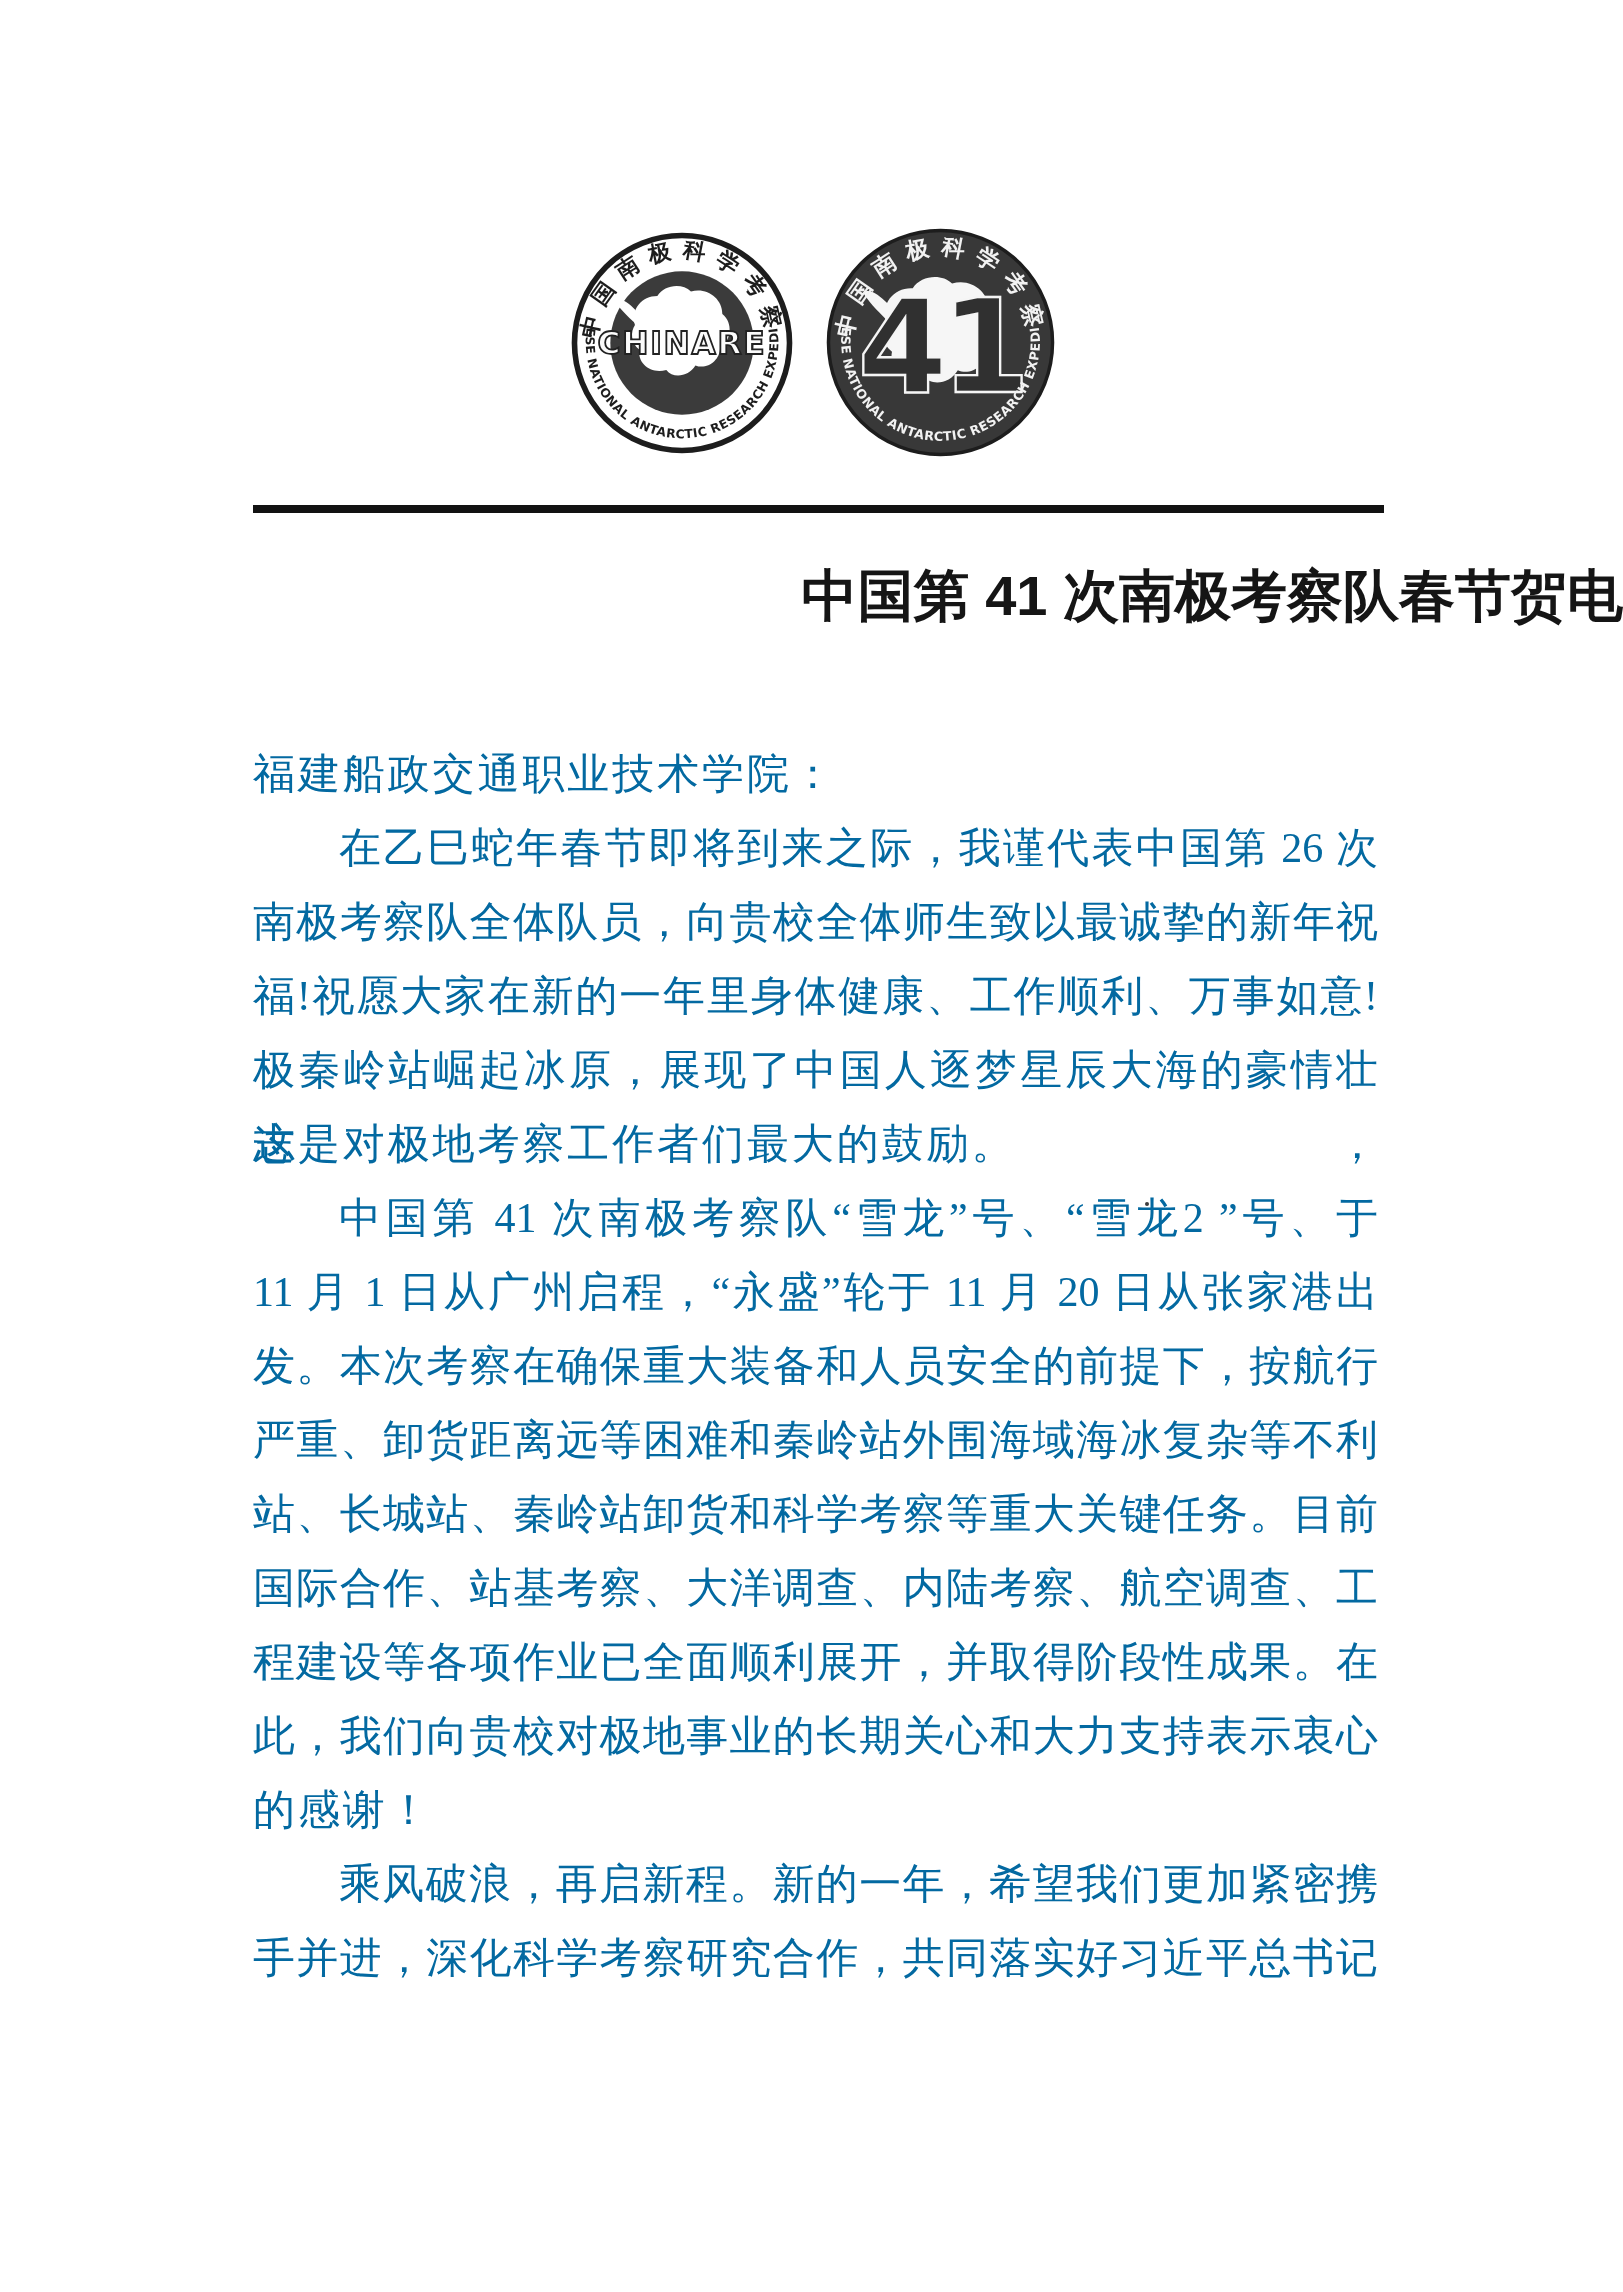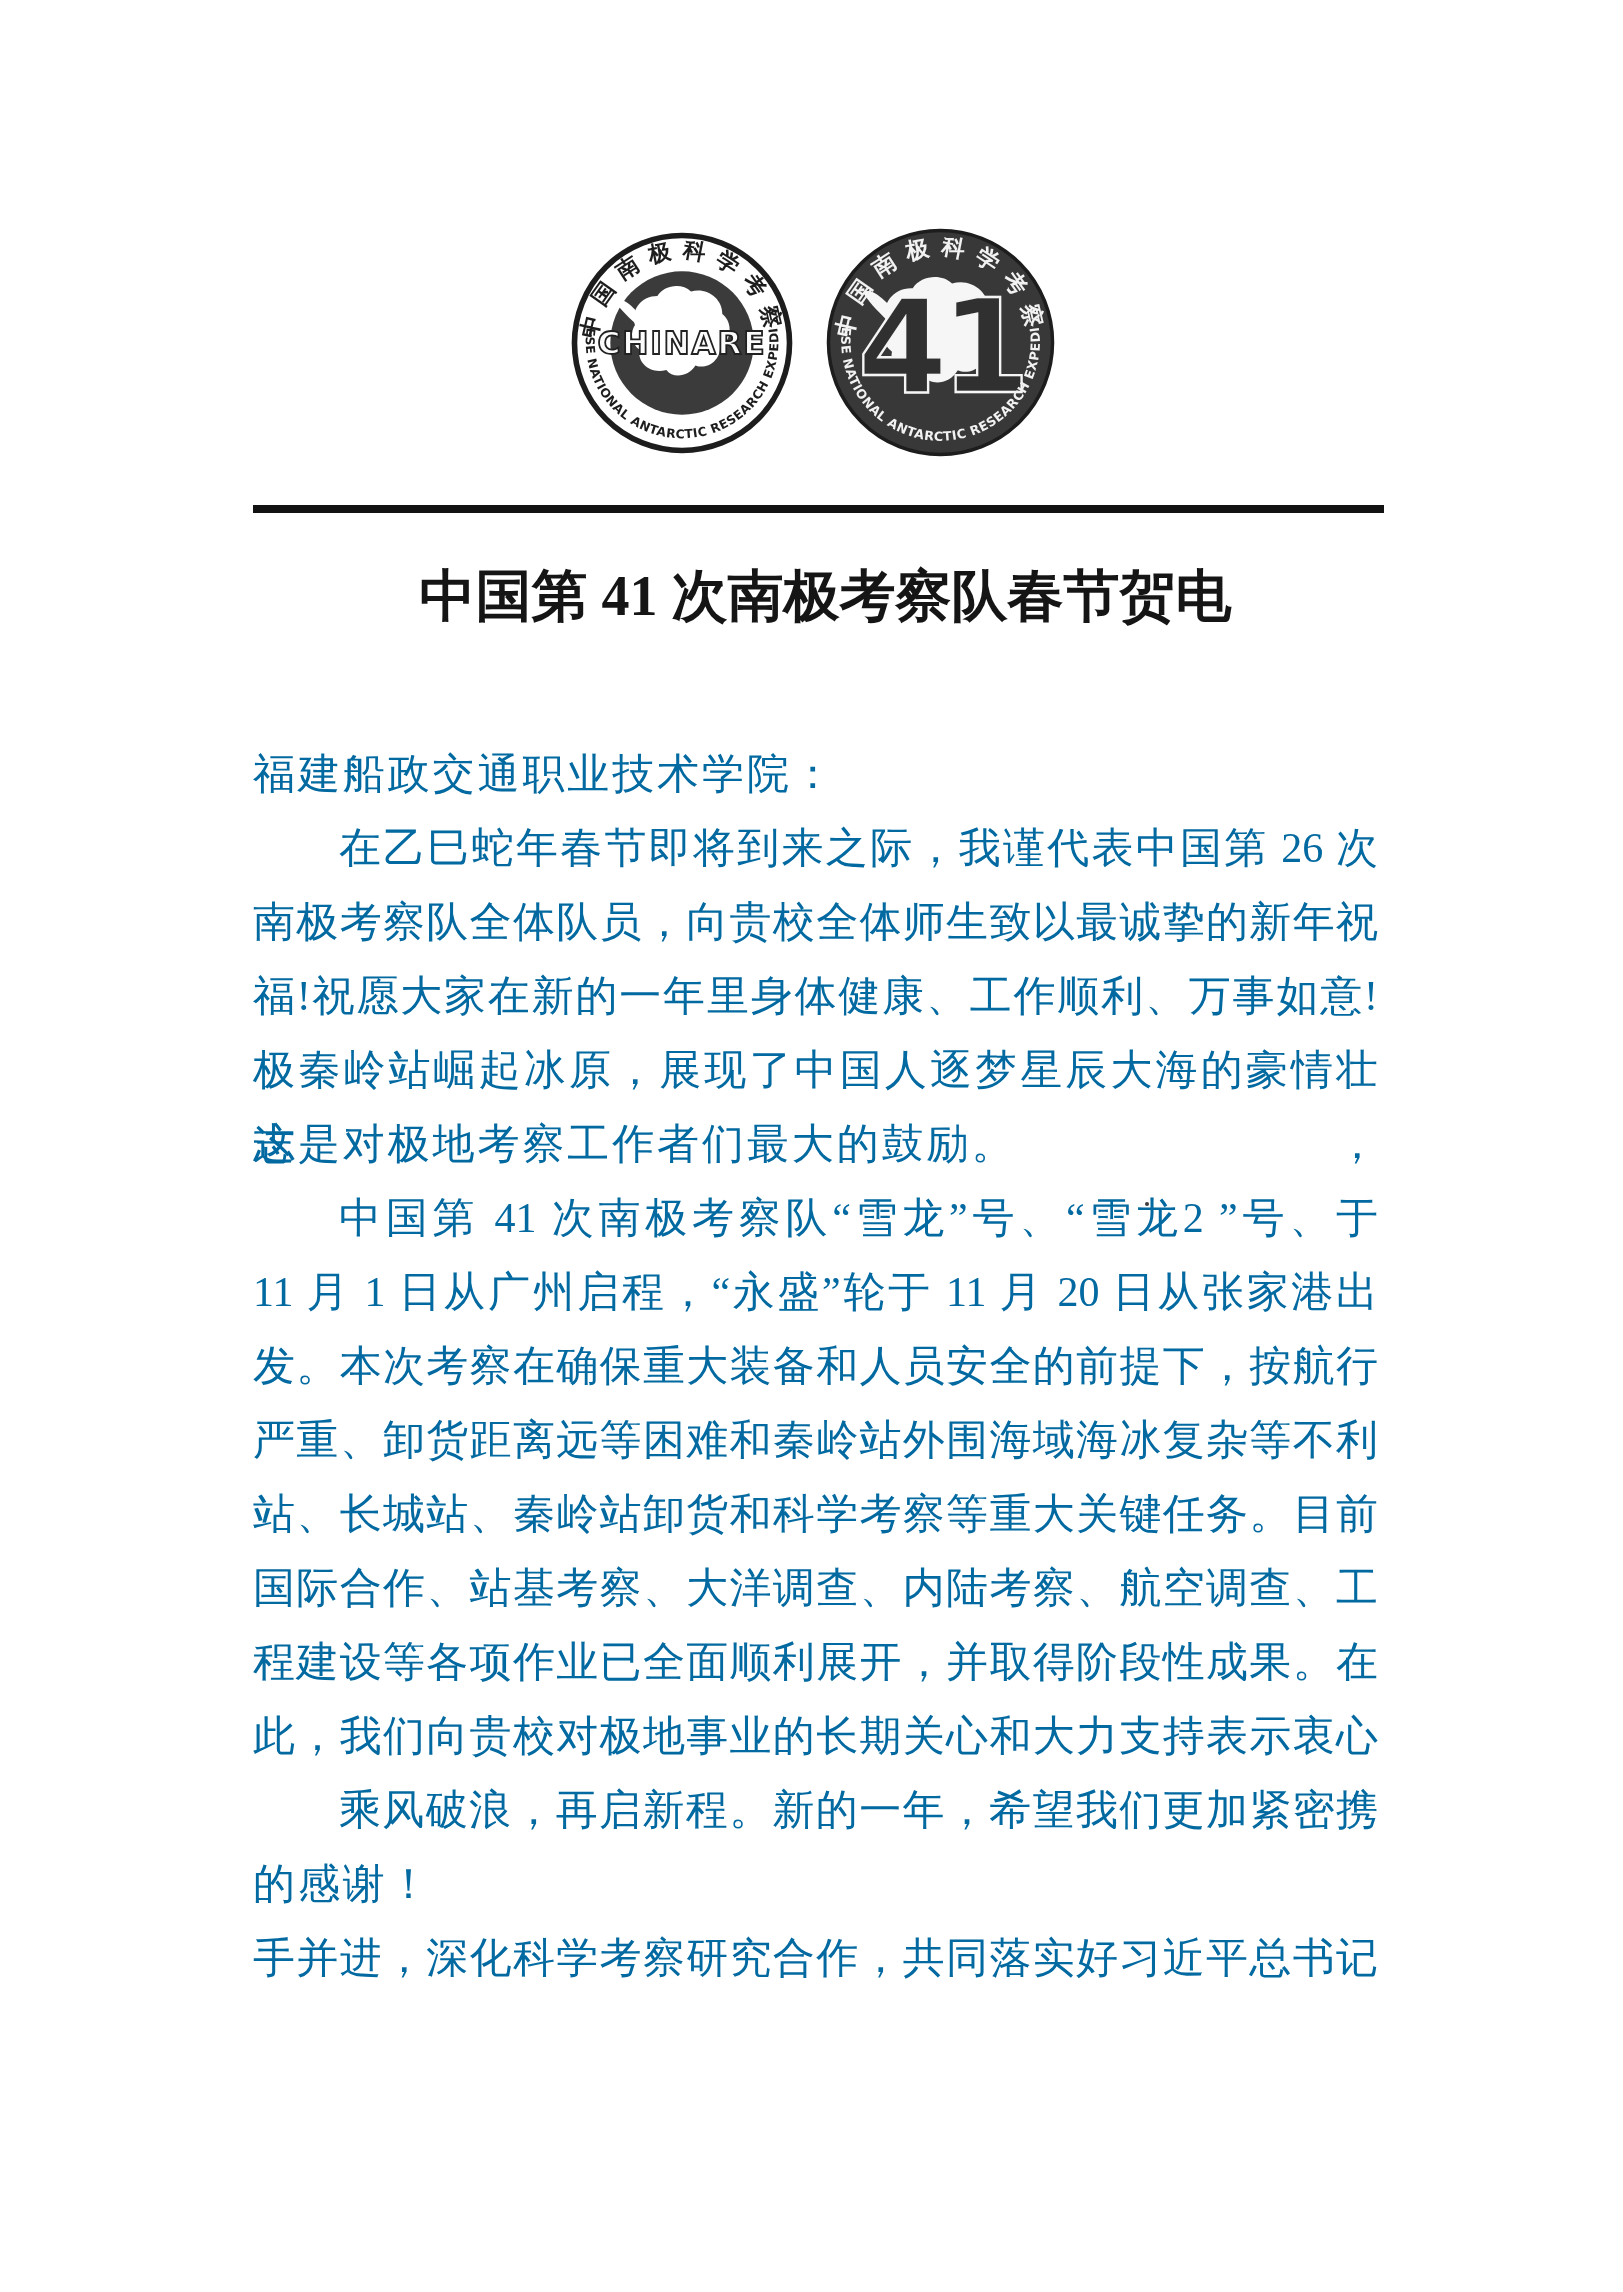--- a/index.html
+++ b/index.html
@@ -33,22 +33,22 @@
     left: 253px; top: 505px;
     width: 1131px; height: 7.8px;
     background: #121212;
   }
 
   
   .title {
     position: absolute;
     left: 0; top: 568px;
     width: 100%;
-    text-align: center;
-    font-family: Liberation Serif, serif;
+    text-align: right;
+    font-family: Liberation Sans, sans-serif;
     font-weight: 700;
     font-size: 56px;
     line-height: 1;
     color: #151515;
     white-space: nowrap;
     padding-left: 28px;
   }
 
   
   .body-text {
@@ -138,21 +138,21 @@
       <div class="line j">极秦岭站崛起冰原，展现了中国人逐梦星辰大海的豪情壮志，</div>
       <div class="line">这是对极地考察工作者们最大的鼓励。</div>
       <div class="line j ind">中国第 41 次南极考察队“雪龙”号、“雪龙2 ”号、于</div>
       <div class="line j">11 月 1 日从广州启程，“永盛”轮于 11 月 20 日从张家港出</div>
       <div class="line j">发。本次考察在确保重大装备和人员安全的前提下，按航行</div>
       <div class="line j">严重、卸货距离远等困难和秦岭站外围海域海冰复杂等不利</div>
       <div class="line j">站、长城站、秦岭站卸货和科学考察等重大关键任务。目前</div>
       <div class="line j">国际合作、站基考察、大洋调查、内陆考察、航空调查、工</div>
       <div class="line j">程建设等各项作业已全面顺利展开，并取得阶段性成果。在</div>
       <div class="line j">此，我们向贵校对极地事业的长期关心和大力支持表示衷心</div>
+      <div class="line">的感谢！</div>
       <div class="line j ind">乘风破浪，再启新程。新的一年，希望我们更加紧密携</div>
-      <div class="line">的感谢！</div>
       <div class="line j">手并进，深化科学考察研究合作，共同落实好习近平总书记</div>
     </div>
 
   <div class="speck"></div>
 
 </div>
 
 
 </body></html>

